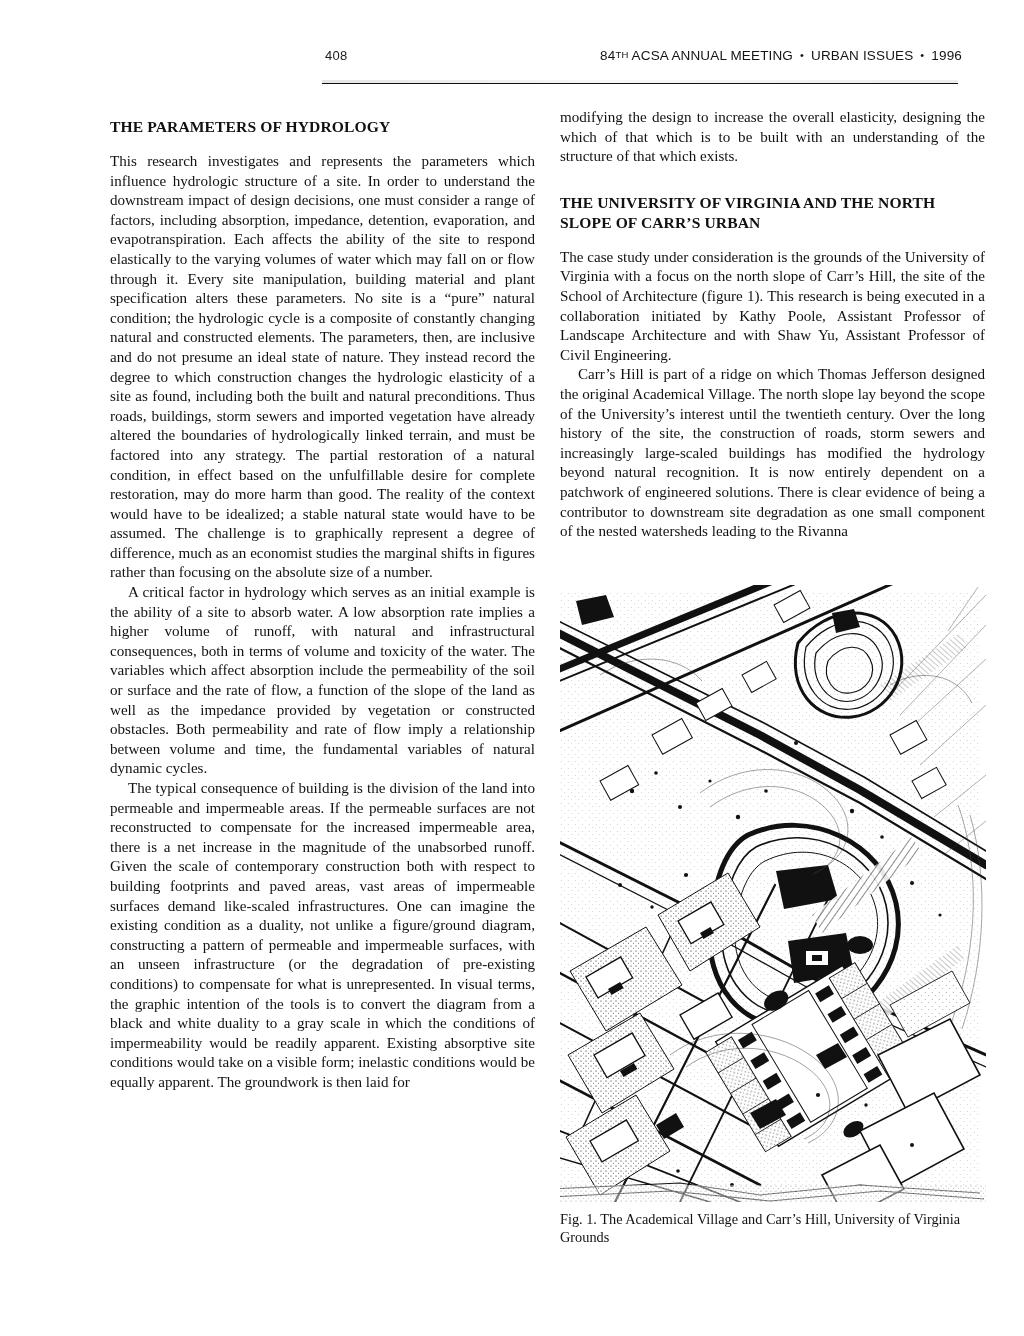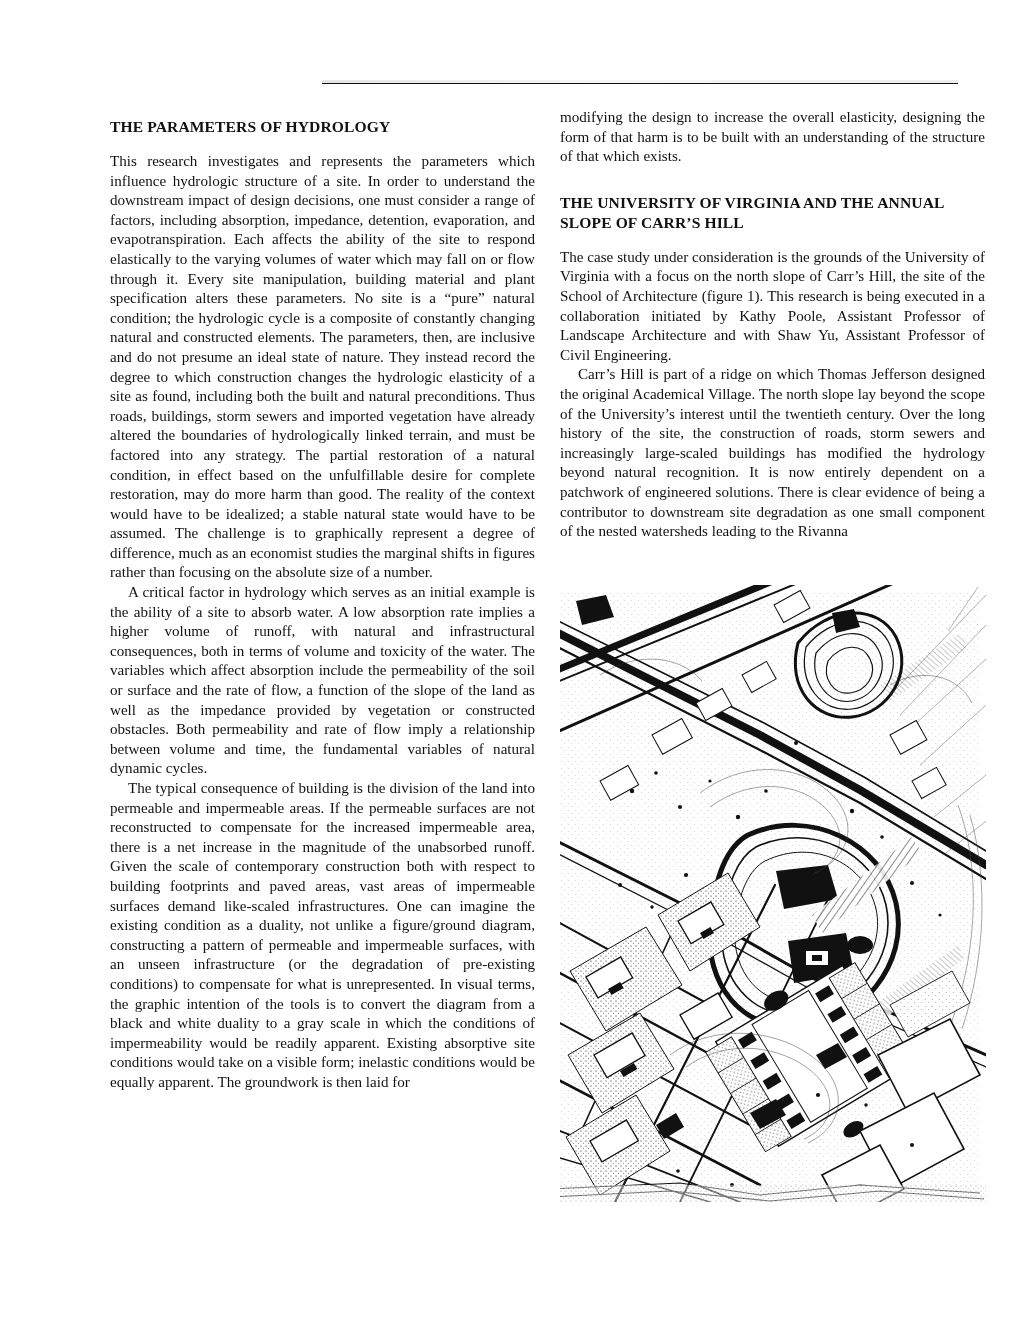--- a/index.html
+++ b/index.html
@@ -123,33 +123,39 @@
     font-size: 14.3px;
     line-height: 18px;
     text-align: left;
   }
 </style>
 </head>
 <body>
 
 <div class="page">
 
+  <div class="running-head">
+    <div class="folio">408</div>
+    <div class="head-right">
+      <span>84</span><span class="sup">TH</span><span> ACSA ANNUAL MEETING</span><span class="dot">•</span><span>URBAN ISSUES</span><span class="dot">•</span><span>1996</span>
+    </div>
+  </div>
   <div class="head-rule-shade"></div>
   <div class="head-rule"></div>
 
   <div class="col col-left">
     <h2 class="section-head">THE PARAMETERS OF HYDROLOGY</h2>
     <p class="body">This research investigates and represents the parameters which influence hydrologic structure of a site.  In order to understand the downstream impact of design decisions, one must consider a range of factors, including absorption, impedance, detention, evaporation, and evapotranspiration. Each affects the ability of the site to respond elastically to the varying volumes of water which may fall on or flow through it.  Every site manipulation, building material and plant specification alters these parameters.  No site is a “pure” natural condition; the hydrologic cycle is a composite of constantly changing natural and constructed elements.  The parameters, then, are inclusive and do not presume an ideal state of nature.  They instead record the degree to which construction changes the hydrologic elasticity of a site as found, including both the built and natural preconditions. Thus roads, buildings, storm sewers and imported vegetation have already altered the boundaries of hydrologically linked terrain, and must be factored into any strategy.  The partial restoration of a natural condition, in effect based on the unfulfillable desire for complete restoration, may do more harm than good.  The reality of the context would have to be idealized; a stable natural state would have to be assumed. The challenge is to graphically represent a degree of difference, much as an economist studies the marginal shifts in figures rather than focusing on the absolute size of a number.</p>
     <p class="body indent">A critical factor in hydrology which serves as an initial example is the ability of a site to absorb water.  A low absorption rate implies a higher volume of runoff, with natural and infrastructural consequences, both in terms of volume and toxicity of the water.  The variables which affect absorption include the permeability of the soil or surface and the rate of flow, a function of the slope of the land as well as the impedance provided by vegetation or constructed obstacles.  Both permeability and rate of flow imply a relationship between volume and time, the fundamental variables of natural dynamic cycles.</p>
     <p class="body indent">The typical consequence of building is the division of the land into permeable and impermeable areas.  If the permeable surfaces are not reconstructed to compensate for the increased impermeable area, there is a net increase in the magnitude of the unabsorbed runoff.  Given the scale of contemporary construction both with respect to building footprints and paved areas, vast areas of impermeable surfaces demand like-scaled infrastructures.  One can imagine the existing condition as a duality, not unlike a figure/ground diagram, constructing a pattern of permeable and impermeable surfaces, with an unseen infrastructure (or the degradation of pre-existing conditions) to compensate for what is unrepresented.  In visual terms, the graphic intention of the tools is to convert the diagram from a black and white duality to a gray scale in which the conditions of impermeability would be readily apparent.  Existing absorptive site conditions would take on a visible form; inelastic conditions would be equally apparent.  The groundwork is then laid for</p>
   </div>
 
   <div class="col col-right">
-    <p class="body">modifying the design to increase the overall elasticity, designing the form of that harm is to be built with an understanding of the structure of that which exists.</p>
-    <h2 class="section-head spaced">THE UNIVERSITY OF VIRGINIA AND THE ANNUAL SLOPE OF CARR’S HILL</h2>
+    <p class="body">modifying the design to increase the overall elasticity, designing the which of that which is to be built with an understanding of the structure of that which exists.</p>
+    <h2 class="section-head spaced">THE UNIVERSITY OF VIRGINIA AND THE NORTH SLOPE OF CARR’S URBAN</h2>
     <p class="body">The case study under consideration is the grounds of the University of Virginia with a focus on the north slope of Carr’s Hill, the site of the School of Architecture (figure 1). This research is being executed in a collaboration initiated by Kathy Poole, Assistant Professor of Landscape Architecture and with Shaw Yu, Assistant Professor of Civil Engineering.</p>
     <p class="body indent">Carr’s Hill is part of a ridge on which Thomas Jefferson designed the original Academical Village.  The north slope lay beyond the scope of the University’s interest until the twentieth century.  Over the long history of the site, the construction of roads, storm sewers and increasingly large-scaled buildings has modified the hydrology beyond natural recognition.  It is now entirely dependent on a patchwork of engineered solutions.  There is clear evidence of being a contributor to downstream site degradation as one small component of the nested watersheds leading to the Rivanna</p>
   </div>
 
   <div class="figure">
     <div class="figure-img">
       <svg width="426" height="617" viewBox="0 0 426 617" xmlns="http://www.w3.org/2000/svg" aria-hidden="true">
         <rect x="0" y="0" width="426" height="617" fill="#ffffff"></rect>
         <defs>
 
@@ -370,15 +376,19 @@
           <rect x="0" y="600" width="426" height="17" fill="url(#stip)" opacity="0.45"></rect>
 
           <g fill="#111">
             <path d="M190 528 l26 -14 l10 16 l-26 14 z"></path>
             <path d="M256 470 l22 -12 l9 14 l-22 12 z"></path>
             <path d="M96 540 l20 -12 l8 14 l-20 12 z"></path>
           </g>
         </g>
       </svg>
     </div>
+    <div class="figure-caption">
+      <span>Fig. 1.</span>
+      <span>The Academical Village and Carr’s Hill, University of Virginia Grounds</span>
+    </div>
   </div>
 
 </div>
 
 </body></html>

